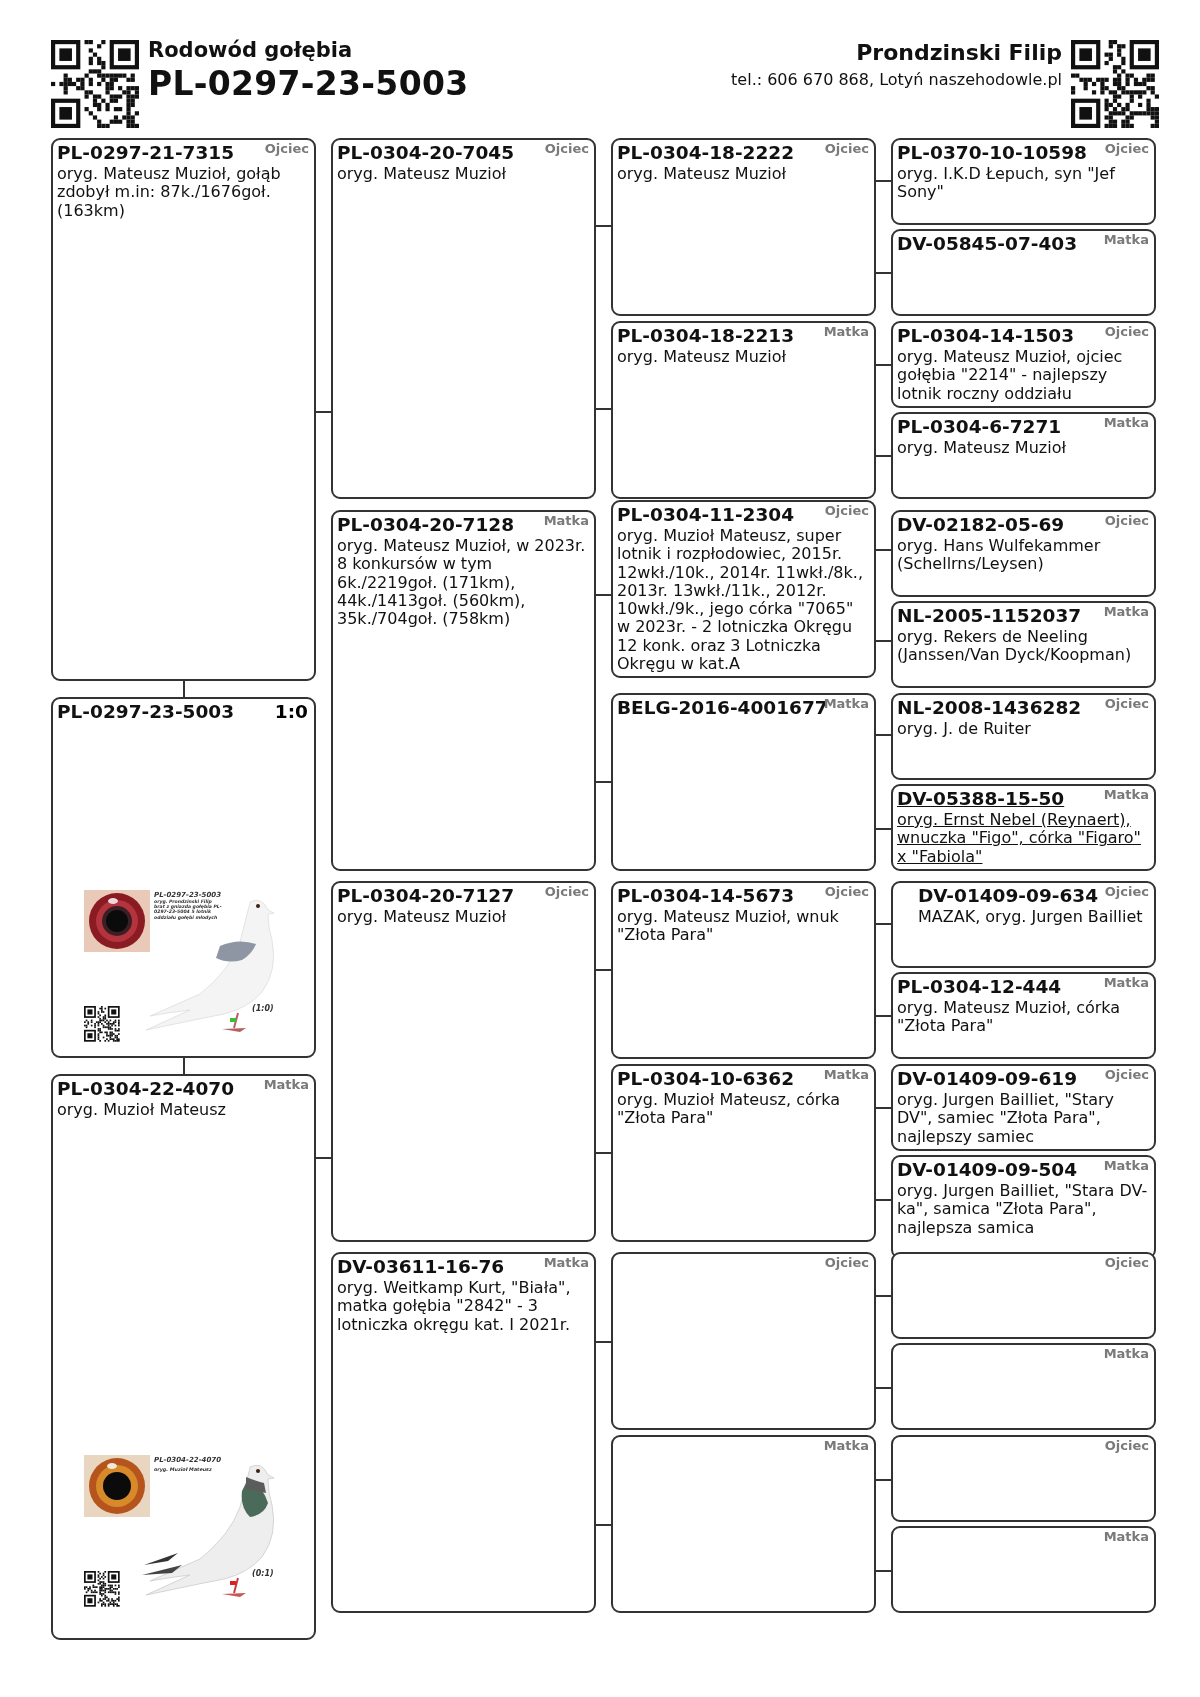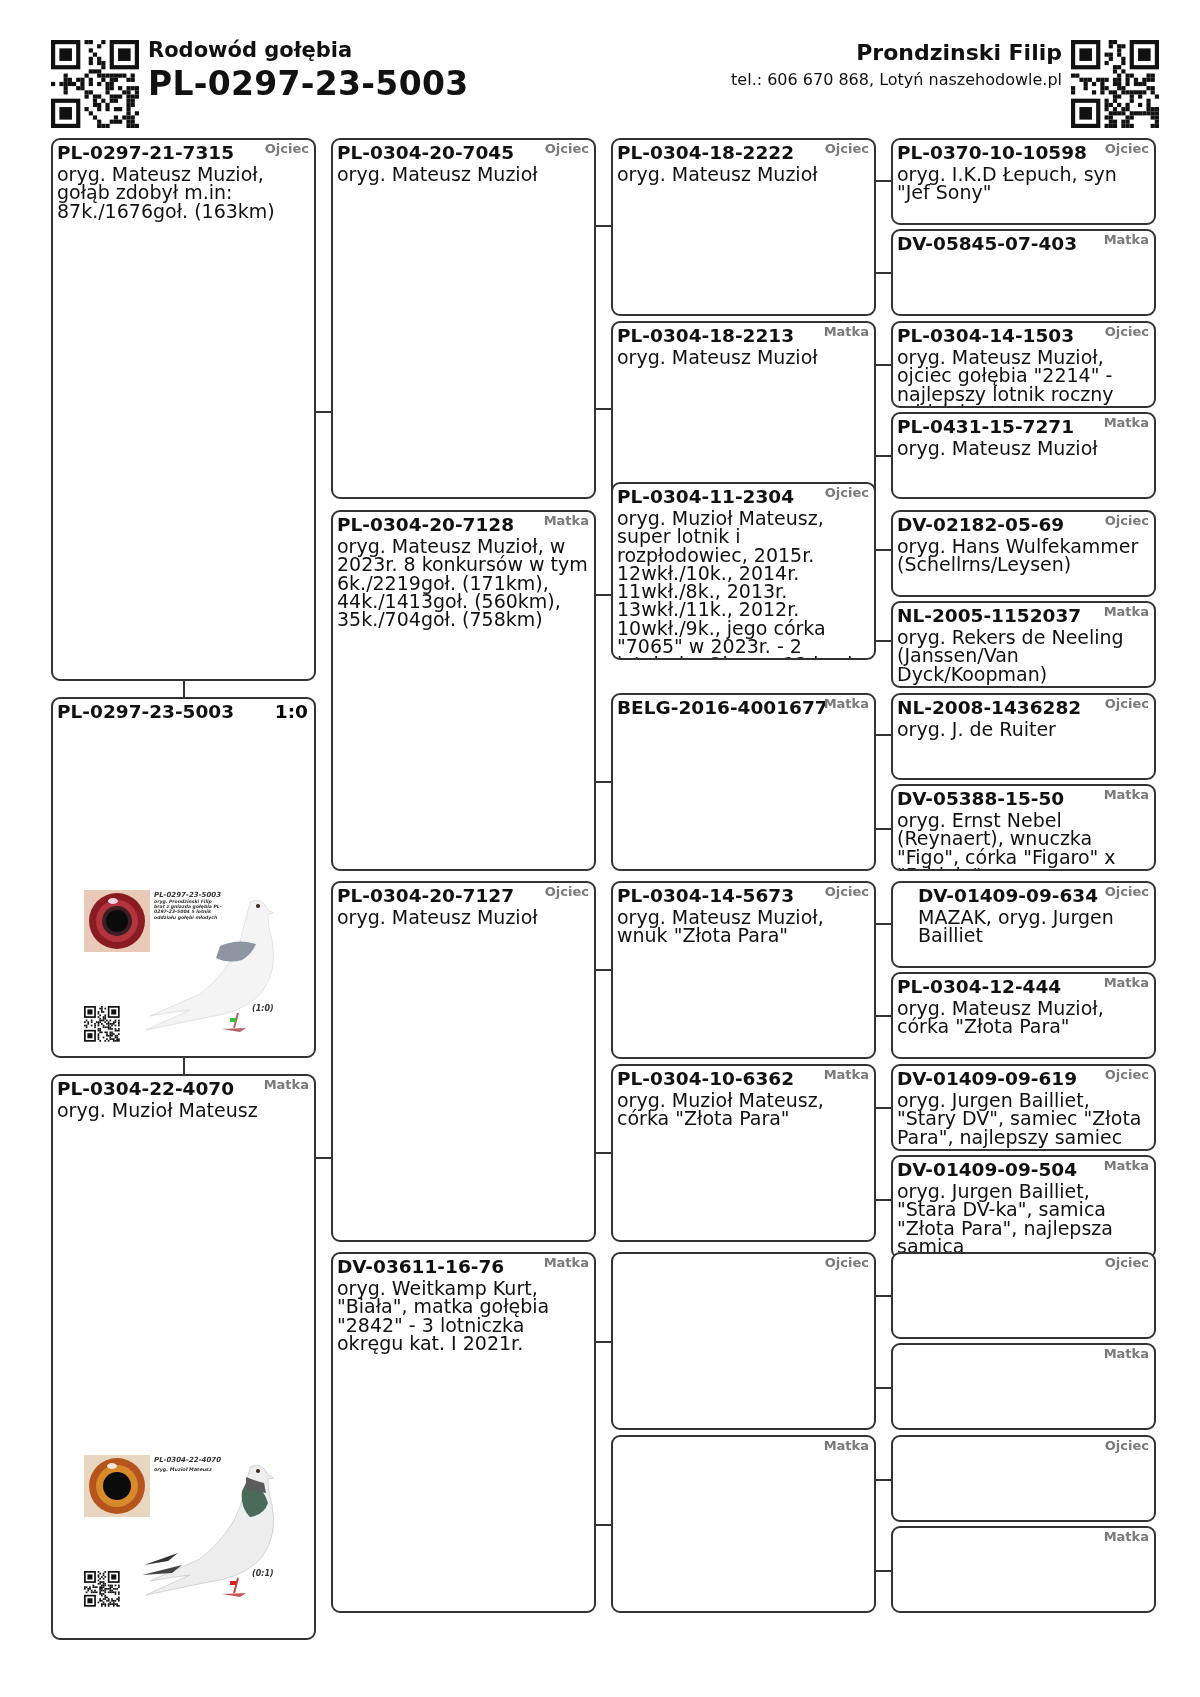--- a/index.html
+++ b/index.html
@@ -11,21 +11,21 @@
 
   .hdr-sub { position: absolute; left: 148px; top: 38px; font-size: 21px; font-weight: bold; }
   .hdr-title { position: absolute; left: 148px; top: 64px; font-size: 33px; font-weight: bold; letter-spacing: 0.3px; }
   .hdr-owner { position: absolute; right: 138px; top: 40px; font-size: 22px; font-weight: bold; text-align: right; }
   .hdr-contact { position: absolute; right: 138px; top: 70px; font-size: 16px; text-align: right; }
 
   .card { position: absolute; border: 2px solid #333; border-radius: 9px; background: #fff; overflow: hidden; padding: 2px 3px 0 4px; }
   .card .ring { font-weight: bold; font-size: 18.5px; line-height: 22px; white-space: nowrap; }
   .card .role { position: absolute; right: 5px; top: 1px; font-weight: bold; font-size: 13px; color: #7a7a7a; }
   .card .role.big { font-size: 18.5px; color: #000000; top: 2px; right: 6px; }
-  .card .desc { font-size: 19px; line-height: 18.3px; margin-top: 1px; padding-right: 2px; }
+  .card .desc { font-size: 16px; line-height: 18.3px; margin-top: 1px; padding-right: 2px; }
 
   .line { position: absolute; background: #333; }
   .h { height: 2px; }
   .v { width: 2px; }
 
   .photo { position: absolute; width: 200px; height: 155px; background: #fff; }
   .photo svg { width: 100%; height: 100%; display: block; }
 </style>
 </head>
 <body>
@@ -655,21 +655,21 @@
 <div class="card" style="left:611px; top:138px; width:265px; height:178px;">
   <div class="ring">PL-0304-18-2222</div>
   <div class="role">Ojciec</div>
   <div class="desc">oryg. Mateusz Muzioł</div>
 </div>
 <div class="card" style="left:611px; top:321px; width:265px; height:178px;">
   <div class="ring">PL-0304-18-2213</div>
   <div class="role">Matka</div>
   <div class="desc">oryg. Mateusz Muzioł</div>
 </div>
-<div class="card" style="left:611px; top:482px; width:265px; height:178px;">
+<div class="card" style="left:611px; top:500px; width:265px; height:178px;">
   <div class="ring">PL-0304-11-2304</div>
   <div class="role">Ojciec</div>
   <div class="desc">oryg. Muzioł Mateusz, super lotnik i rozpłodowiec, 2015r. 12wkł./10k., 2014r. 11wkł./8k., 2013r. 13wkł./11k., 2012r. 10wkł./9k., jego córka "7065" w 2023r. - 2 lotniczka Okręgu 12 konk. oraz 3 Lotniczka Okręgu w kat.A</div>
 </div>
 <div class="card" style="left:611px; top:693px; width:265px; height:178px;">
   <div class="ring">BELG-2016-4001677</div>
   <div class="role">Matka</div>
 </div>
 <div class="card" style="left:611px; top:881px; width:265px; height:178px;">
   <div class="ring">PL-0304-14-5673</div>
@@ -701,40 +701,40 @@
   <div class="ring">DV-05845-07-403</div>
   <div class="role">Matka</div>
   <div class="desc"></div>
 </div>
 <div class="card" style="left:891px; top:321px; width:265px; height:87px;">
   <div class="ring">PL-0304-14-1503</div>
   <div class="role">Ojciec</div>
   <div class="desc">oryg. Mateusz Muzioł, ojciec gołębia "2214" - najlepszy lotnik roczny oddziału</div>
 </div>
 <div class="card" style="left:891px; top:412px; width:265px; height:87px;">
-  <div class="ring">PL-0431-15-7271</div>
+  <div class="ring">PL-0304-6-7271</div>
   <div class="role">Matka</div>
   <div class="desc">oryg. Mateusz Muzioł</div>
 </div>
 <div class="card" style="left:891px; top:510px; width:265px; height:87px;">
   <div class="ring">DV-02182-05-69</div>
   <div class="role">Ojciec</div>
   <div class="desc">oryg. Hans Wulfekammer (Schellrns/Leysen)</div>
 </div>
 <div class="card" style="left:891px; top:601px; width:265px; height:87px;">
   <div class="ring">NL-2005-1152037</div>
   <div class="role">Matka</div>
   <div class="desc">oryg. Rekers de Neeling (Janssen/Van Dyck/Koopman)</div>
 </div>
 <div class="card" style="left:891px; top:693px; width:265px; height:87px;">
   <div class="ring">NL-2008-1436282</div>
   <div class="role">Ojciec</div>
   <div class="desc">oryg. J. de Ruiter</div>
 </div>
-<div class="card" style="left:891px; top:784px; width:265px; height:87px;">
+<div class="card" style="left:891px; top:784px; width:265px; height:87px;text-decoration:underline;">
   <div class="ring">DV-05388-15-50</div>
   <div class="role">Matka</div>
   <div class="desc">oryg. Ernst Nebel (Reynaert), wnuczka "Figo", córka "Figaro" x "Fabiola"</div>
 </div>
 <div class="card" style="left:891px; top:881px; width:265px; height:87px;padding-left:25px;">
   <div class="ring">DV-01409-09-634</div>
   <div class="role">Ojciec</div>
   <div class="desc">MAZAK, oryg. Jurgen Bailliet</div>
 </div>
 <div class="card" style="left:891px; top:972px; width:265px; height:87px;">

